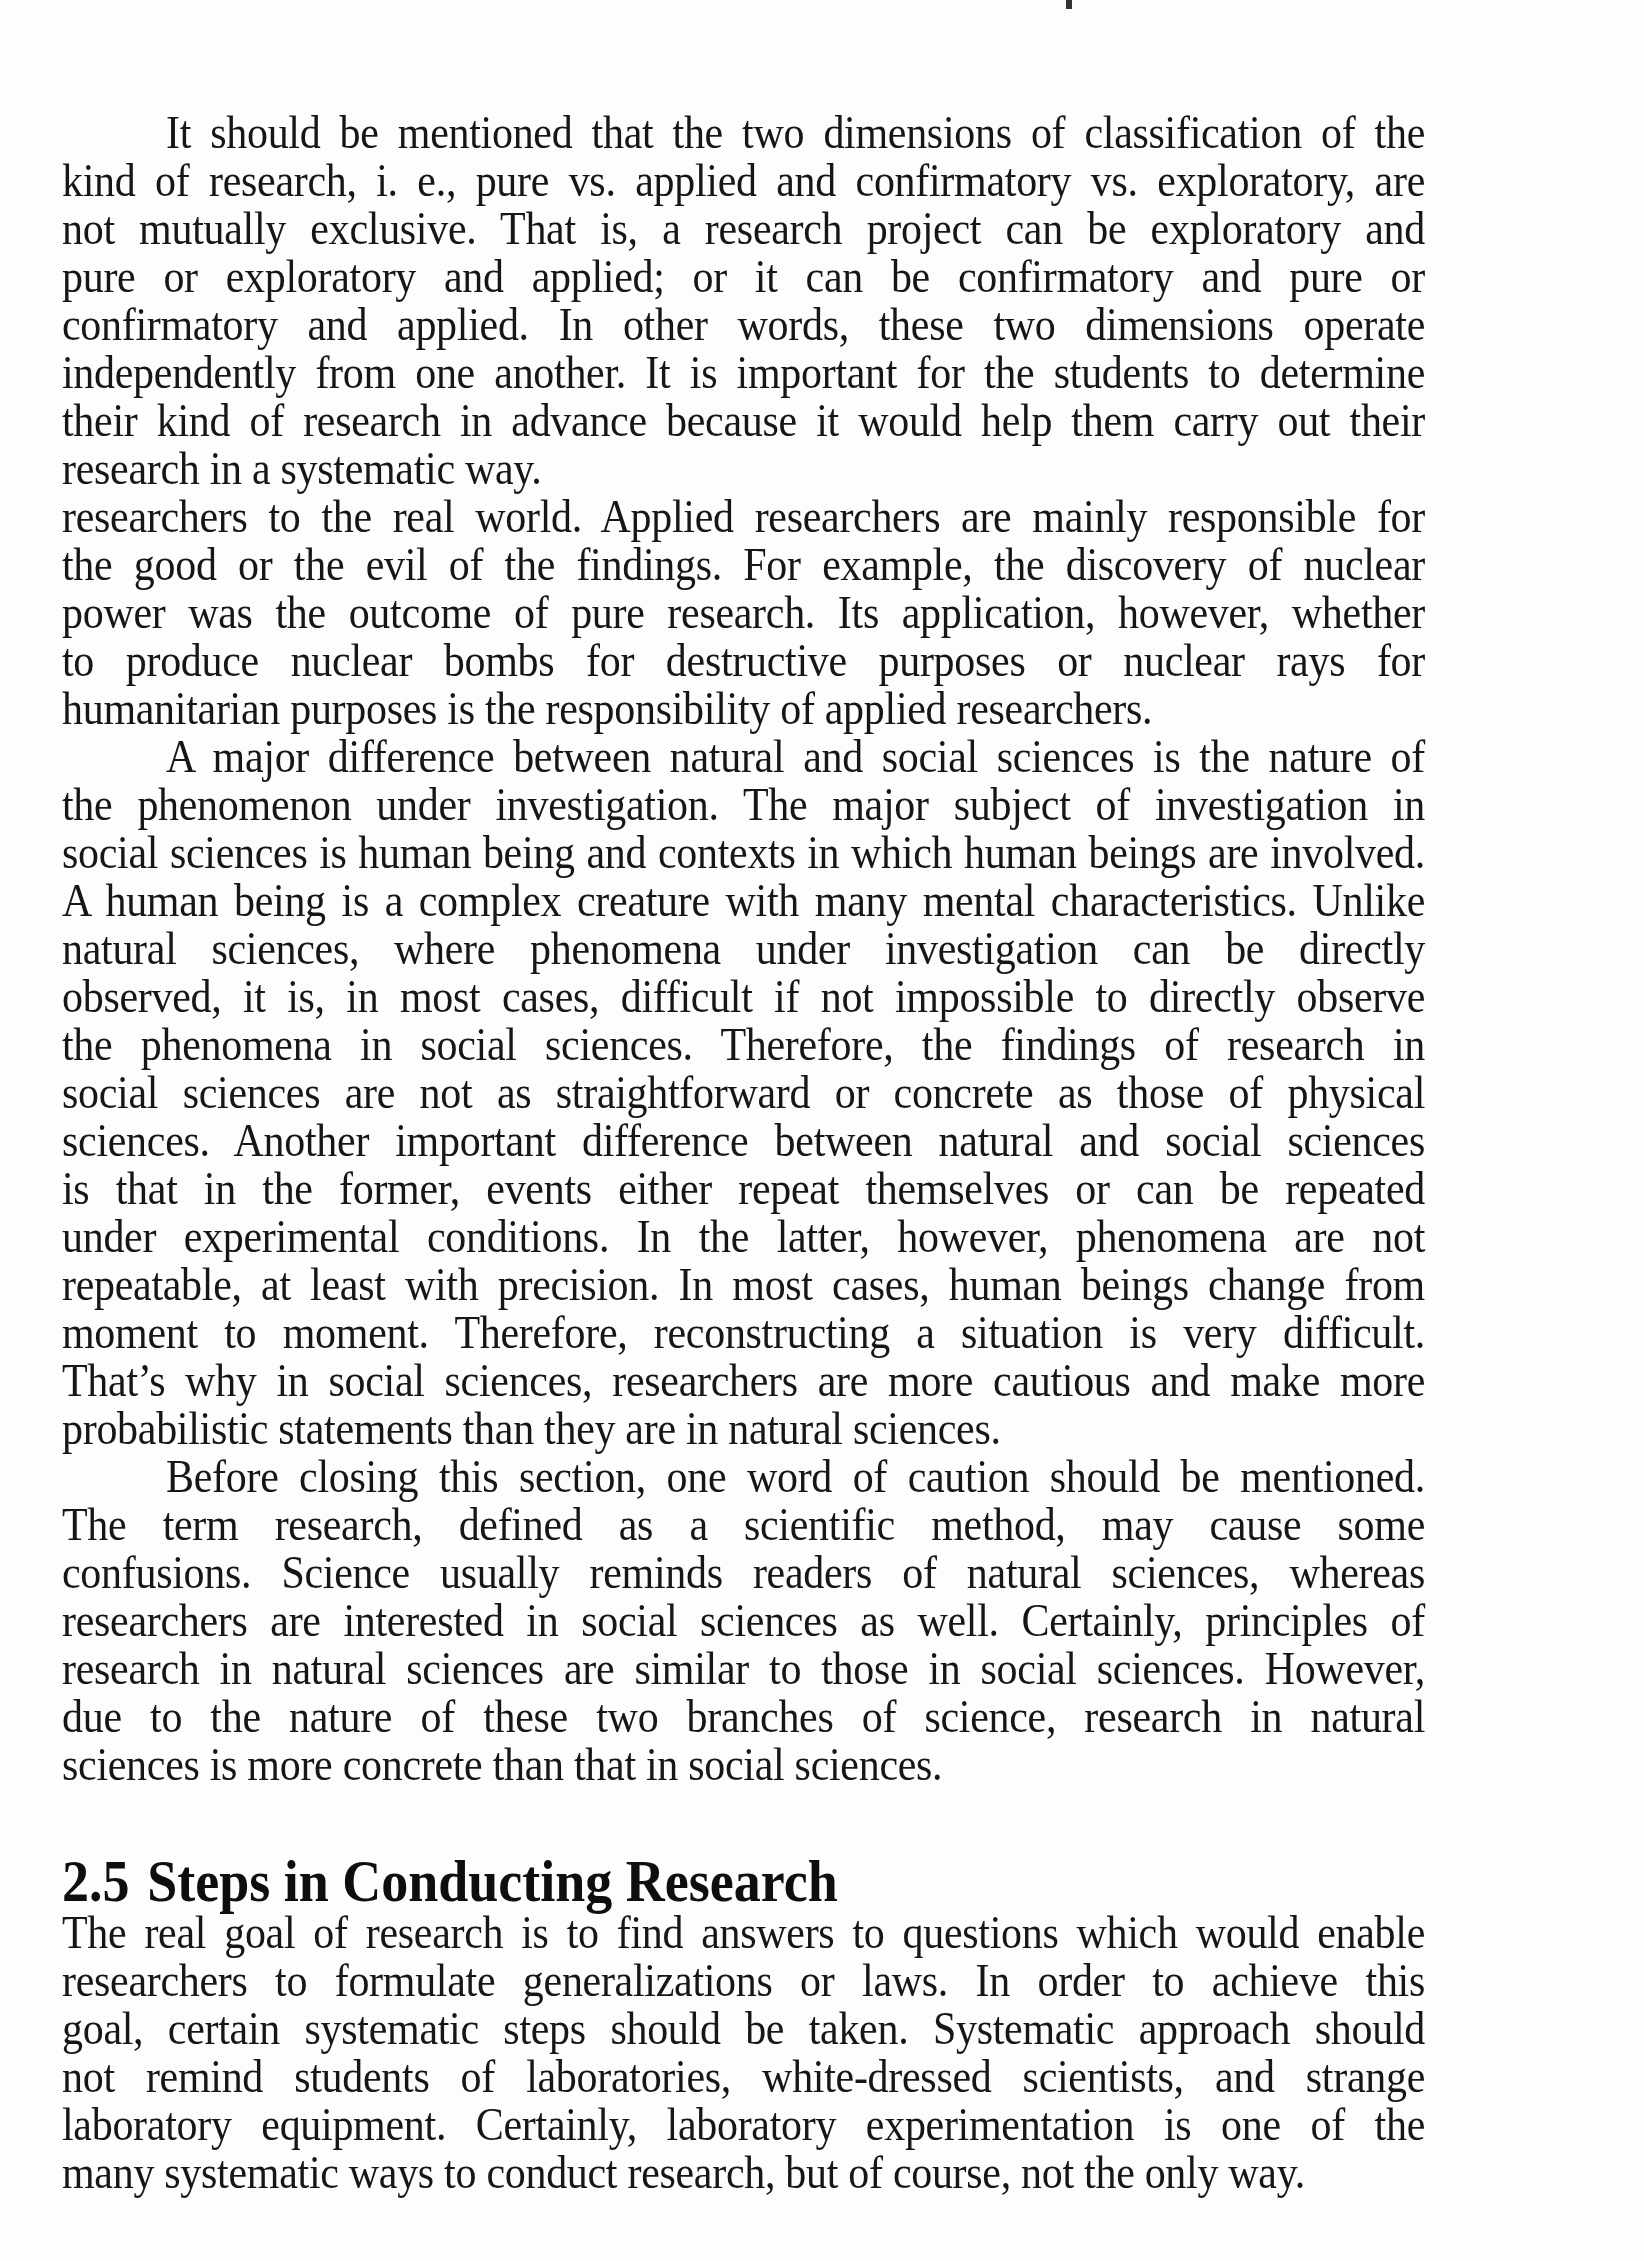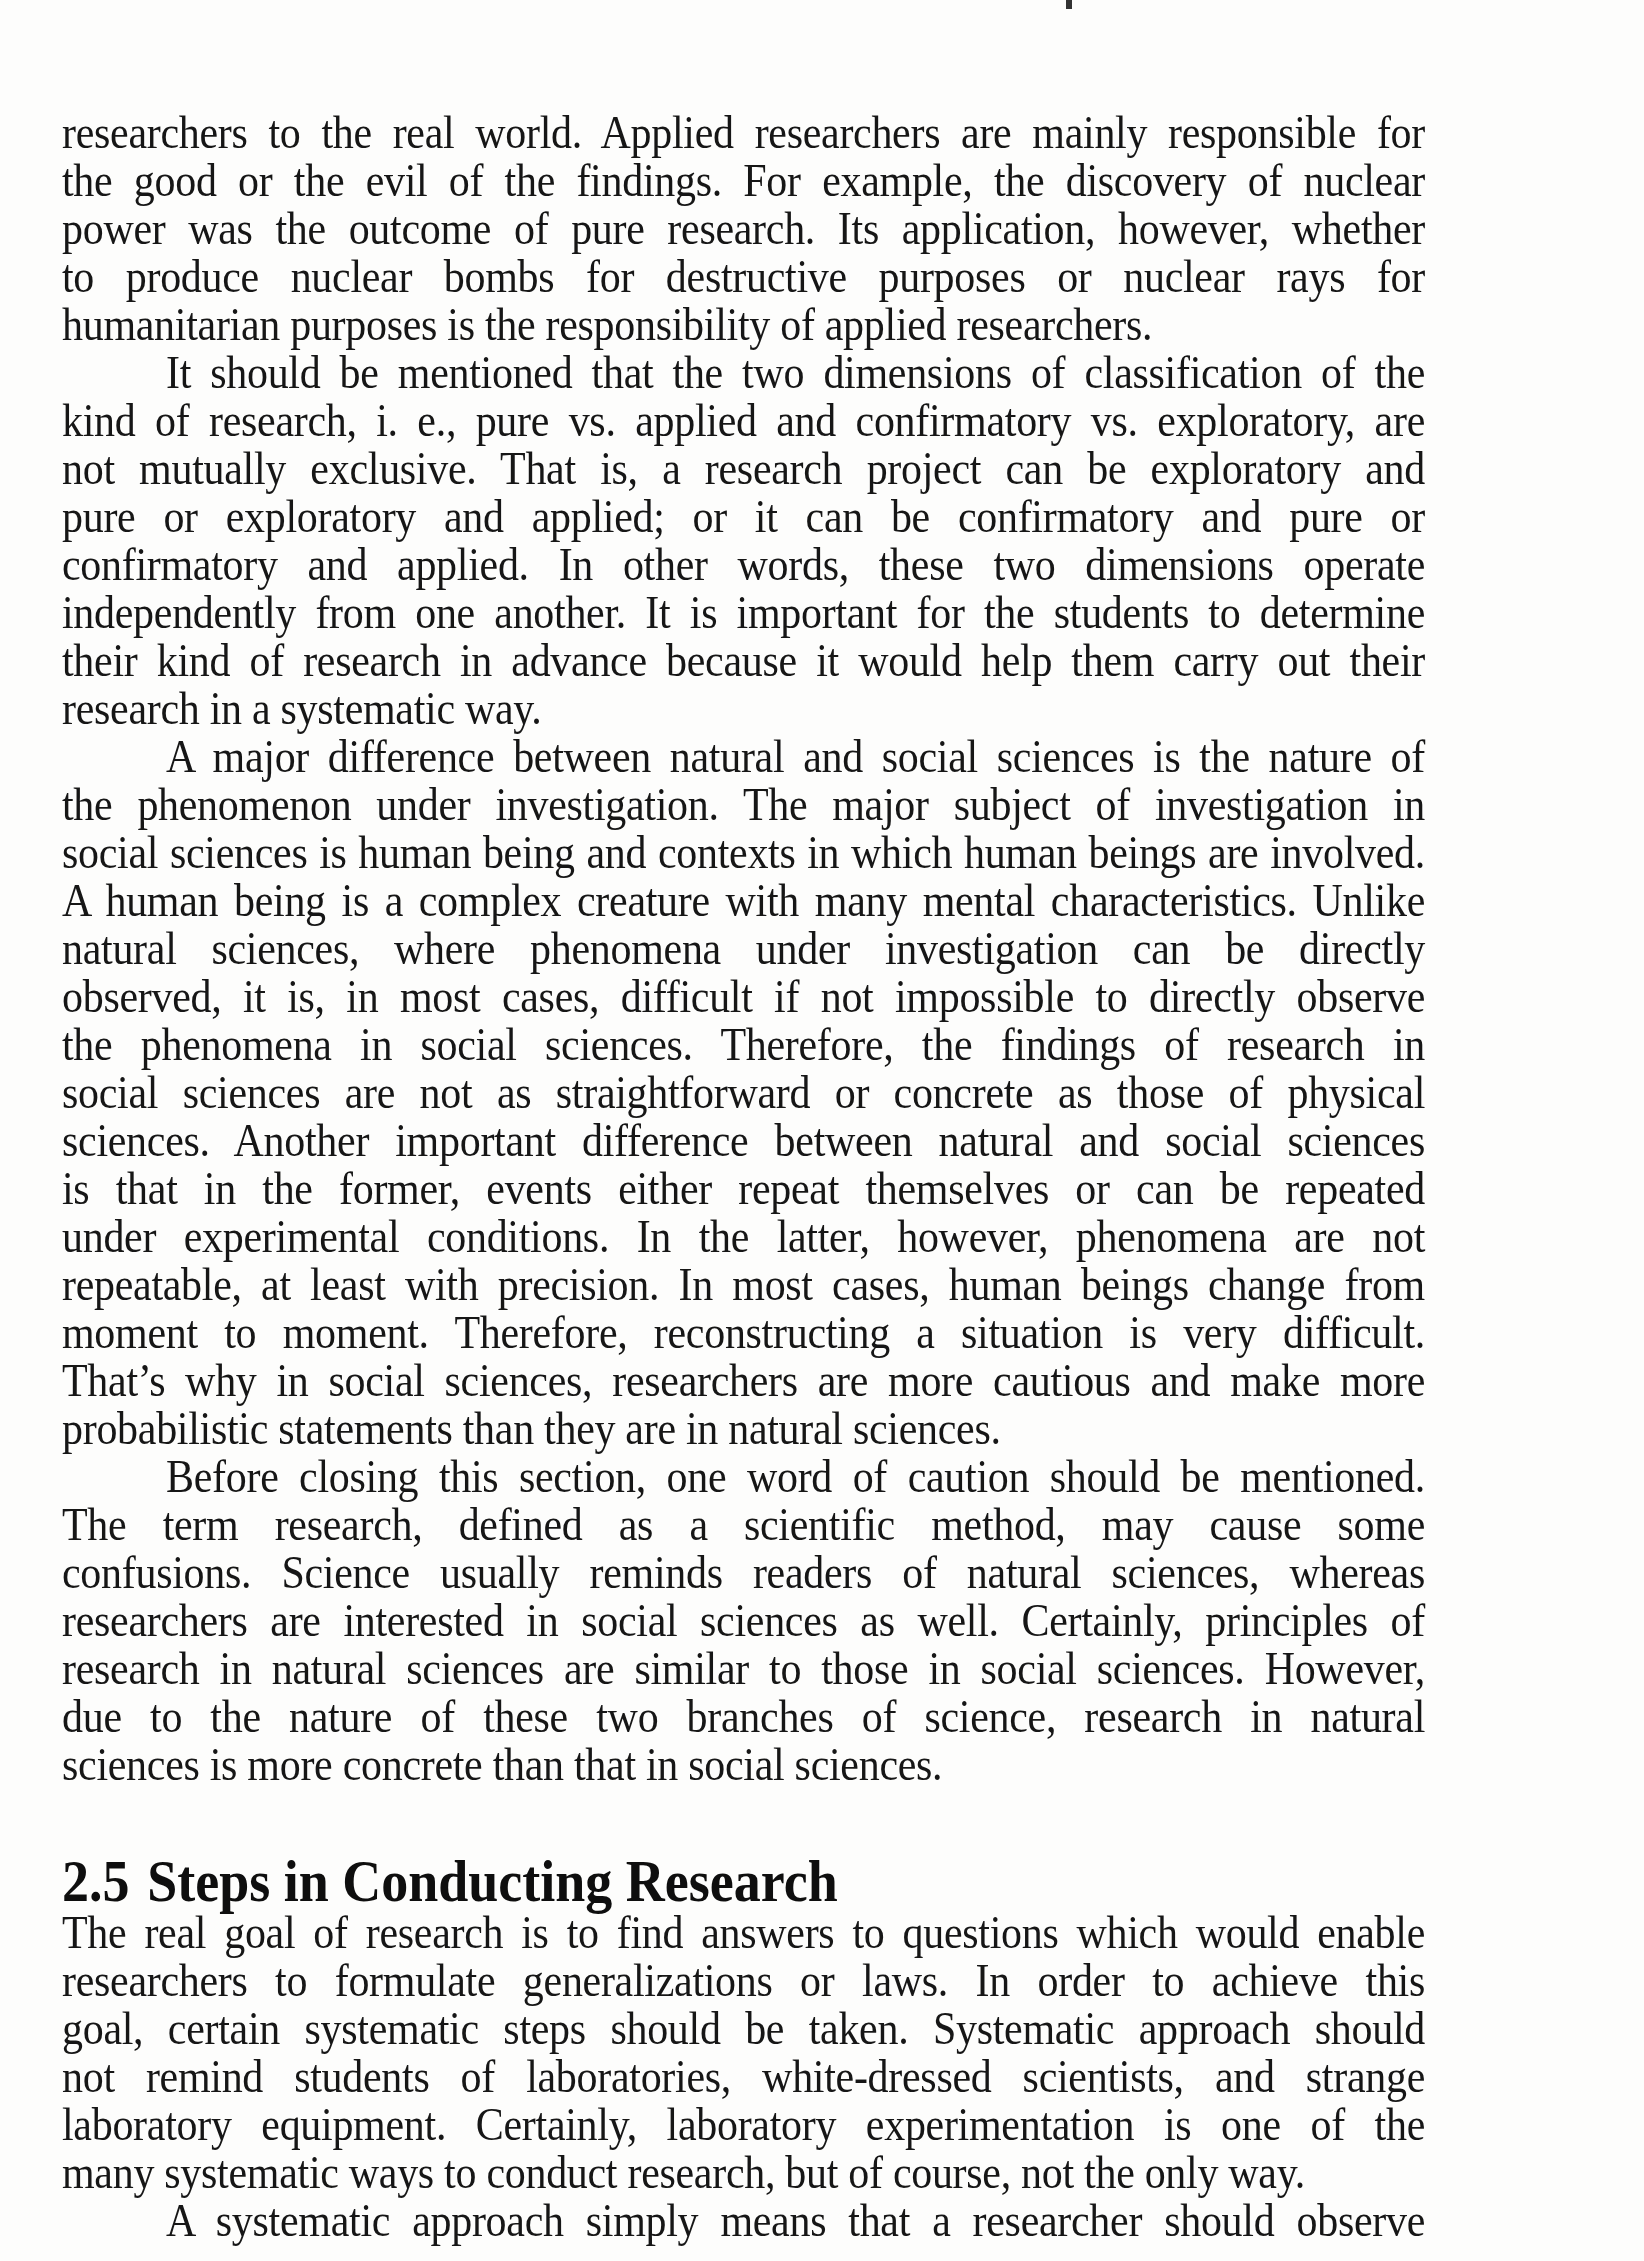--- a/index.html
+++ b/index.html
@@ -54,35 +54,35 @@
 <body>
 
 <div class="page">
   <div class="header-fragment">
       <span></span>
     </div>
 
   <div class="body">
     <div id="before">
         <div>
-          <span class="line">researchers to the real world. Applied researchers are mainly responsible for</span>
-          <span class="line">the good or the evil of the findings. For example, the discovery of nuclear</span>
-          <span class="line">power was the outcome of pure research. Its application, however, whether</span>
-          <span class="line">to produce nuclear bombs for destructive purposes or nuclear rays for</span>
-          <span class="line last">humanitarian purposes is the responsibility of applied researchers.</span>
-        </div>
-        <div>
           <span class="line indent">It should be mentioned that the two dimensions of classification of the</span>
           <span class="line">kind of research, i. e., pure vs. applied and confirmatory vs. exploratory, are</span>
           <span class="line">not mutually exclusive. That is, a research project can be exploratory and</span>
           <span class="line">pure or exploratory and applied; or it can be confirmatory and pure or</span>
           <span class="line">confirmatory and applied. In other words, these two dimensions operate</span>
           <span class="line">independently from one another. It is important for the students to determine</span>
           <span class="line">their kind of research in advance because it would help them carry out their</span>
           <span class="line last">research in a systematic way.</span>
+        </div>
+        <div>
+          <span class="line">researchers to the real world. Applied researchers are mainly responsible for</span>
+          <span class="line">the good or the evil of the findings. For example, the discovery of nuclear</span>
+          <span class="line">power was the outcome of pure research. Its application, however, whether</span>
+          <span class="line">to produce nuclear bombs for destructive purposes or nuclear rays for</span>
+          <span class="line last">humanitarian purposes is the responsibility of applied researchers.</span>
         </div>
         <div>
           <span class="line indent">A major difference between natural and social sciences is the nature of</span>
           <span class="line">the phenomenon under investigation. The major subject of investigation in</span>
           <span class="line">social sciences is human being and contexts in which human beings are involved.</span>
           <span class="line">A human being is a complex creature with many mental characteristics. Unlike</span>
           <span class="line">natural sciences, where phenomena under investigation can be directly</span>
           <span class="line">observed, it is, in most cases, difficult if not impossible to directly observe</span>
           <span class="line">the phenomena in social sciences. Therefore, the findings of research in</span>
           <span class="line">social sciences are not as straightforward or concrete as those of physical</span>
@@ -109,19 +109,16 @@
     </div>
     <div id="after">
         <div>
           <span class="line">The real goal of research is to find answers to questions which would enable</span>
           <span class="line">researchers to formulate generalizations or laws. In order to achieve this</span>
           <span class="line">goal, certain systematic steps should be taken. Systematic approach should</span>
           <span class="line">not remind students of laboratories, white-dressed scientists, and strange</span>
           <span class="line">laboratory equipment. Certainly, laboratory experimentation is one of the</span>
           <span class="line last">many systematic ways to conduct research, but of course, not the only way.</span>
         </div>
-        <div>
-          <span class="line indent">A systematic approach simply means that a researcher should observe</span>
-        </div>
       </div>
   </div>
 </div>
 
 
 </body></html>

